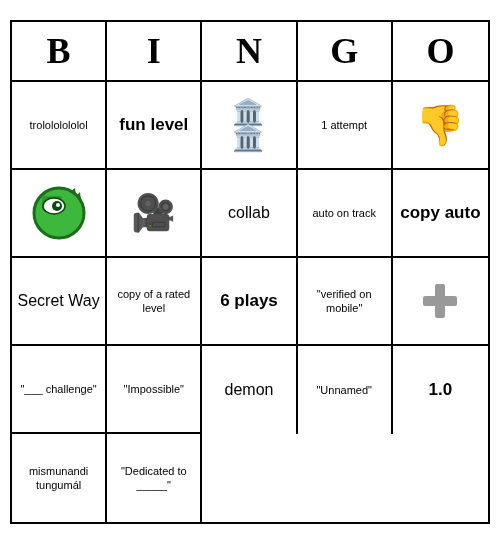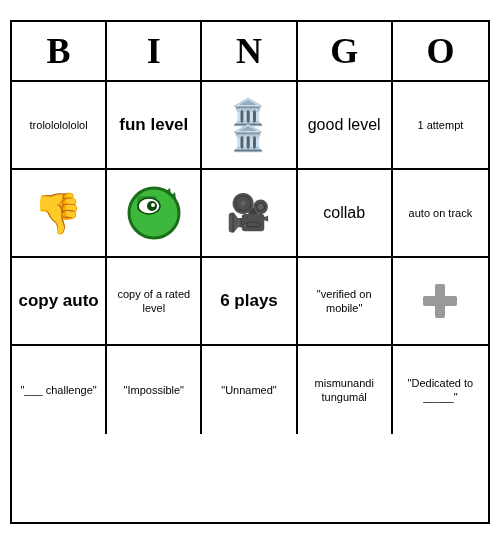--- a/index.html
+++ b/index.html
@@ -127,23 +127,20 @@
     <div class="cell">
       <span class="cell-text-large">fun level</span>
     </div>
     <div class="cell">
       <div class="emoji-stack">
         <span>🏛️</span>
         <span>🏛️</span>
       </div>
     </div>
     <div class="cell">
-      <span class="cell-text-medium">good level</span>
-    </div>
-    <div class="cell">
       <span class="cell-text-small">1 attempt</span>
     </div>
 
     <div class="cell">
       <span class="emoji-large">👎</span>
     </div>
     <div class="cell">
       <svg width="54" height="54" viewBox="0 0 54 54">
         <circle cx="27" cy="27" r="25" fill="#3db83d" stroke="#1a6e1a" stroke-width="3"></circle>
         <rect x="10" y="10" width="20" height="15" rx="3" fill="#1a5e1a" opacity="0.4"></rect>
@@ -161,20 +158,23 @@
       <span class="cell-text-medium">collab</span>
     </div>
 
     <div class="cell">
       <span class="cell-text-small">auto on track</span>
     </div>
     <div class="cell">
       <span class="cell-text-large">copy auto</span>
     </div>
     <div class="cell">
+      <span class="cell-text-medium">Secret Way</span>
+    </div>
+    <div class="cell">
       <span class="cell-text-small">copy of a rated level</span>
     </div>
     <div class="cell">
       <span class="cell-text-large">6 plays</span>
     </div>
 
     <div class="cell">
       <span class="cell-text-small">"verified on mobile"</span>
     </div>
     <div class="cell">
@@ -184,21 +184,27 @@
       </svg>
     </div>
     <div class="cell">
       <span class="cell-text-small">"___ challenge"</span>
     </div>
     <div class="cell">
       <span class="cell-text-small">"Impossible"</span>
     </div>
 
     <div class="cell">
+      <span class="cell-text-medium">demon</span>
+    </div>
+    <div class="cell">
       <span class="cell-text-small">"Unnamed"</span>
+    </div>
+    <div class="cell">
+      <span class="cell-text-large">1.0</span>
     </div>
     <div class="cell">
       <span class="cell-text-small">mismunandi tungumál</span>
     </div>
     <div class="cell">
       <span class="cell-text-small">"Dedicated to _____"</span>
     </div>
 
   </div>
 </div>

